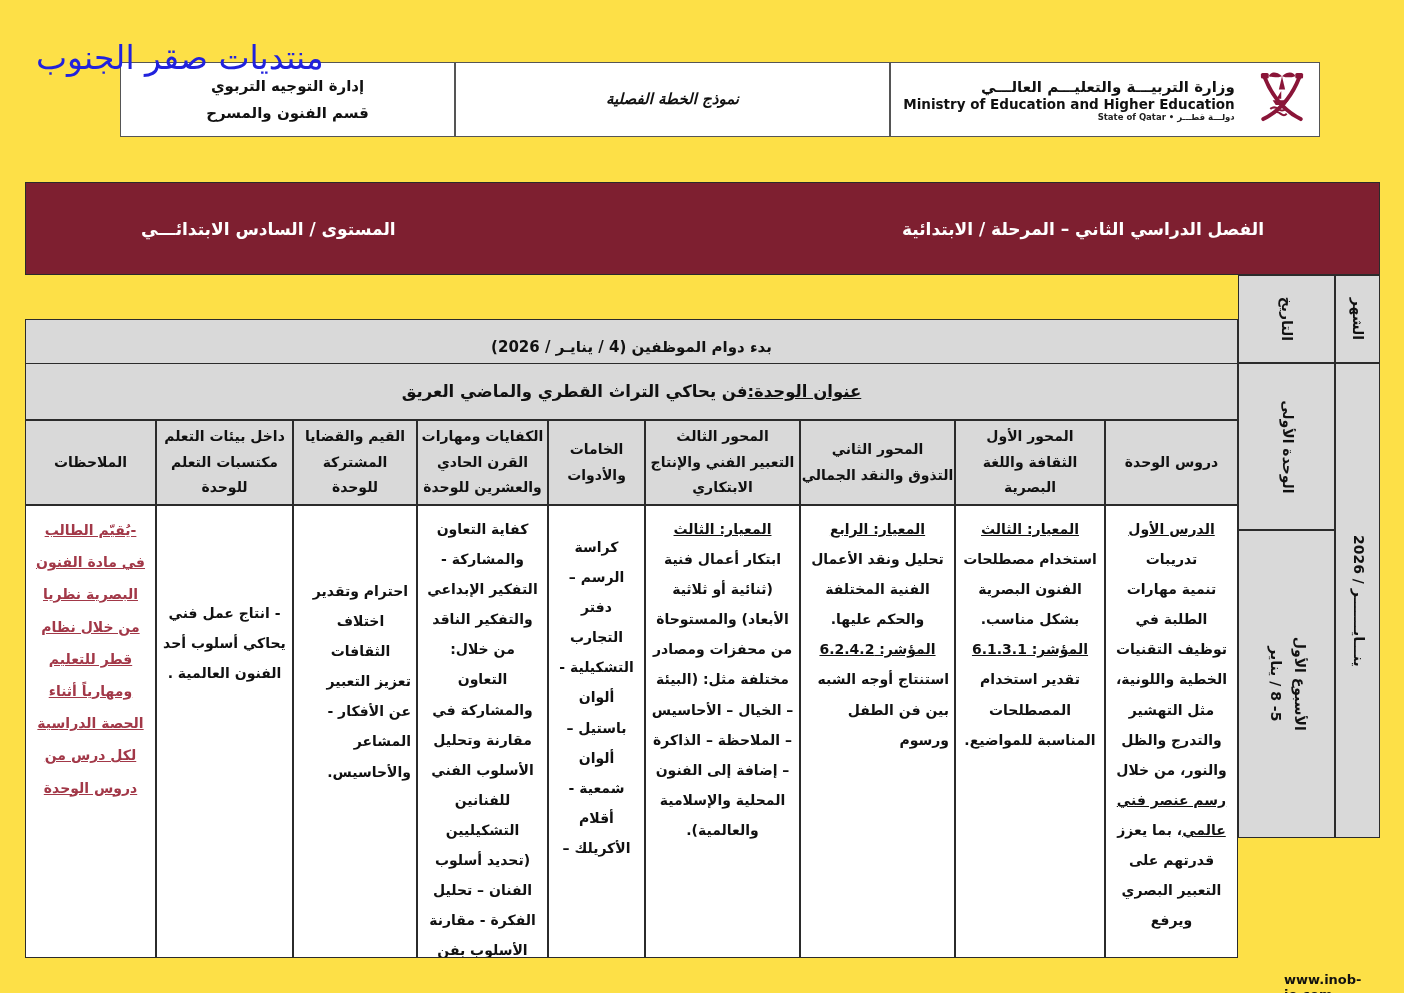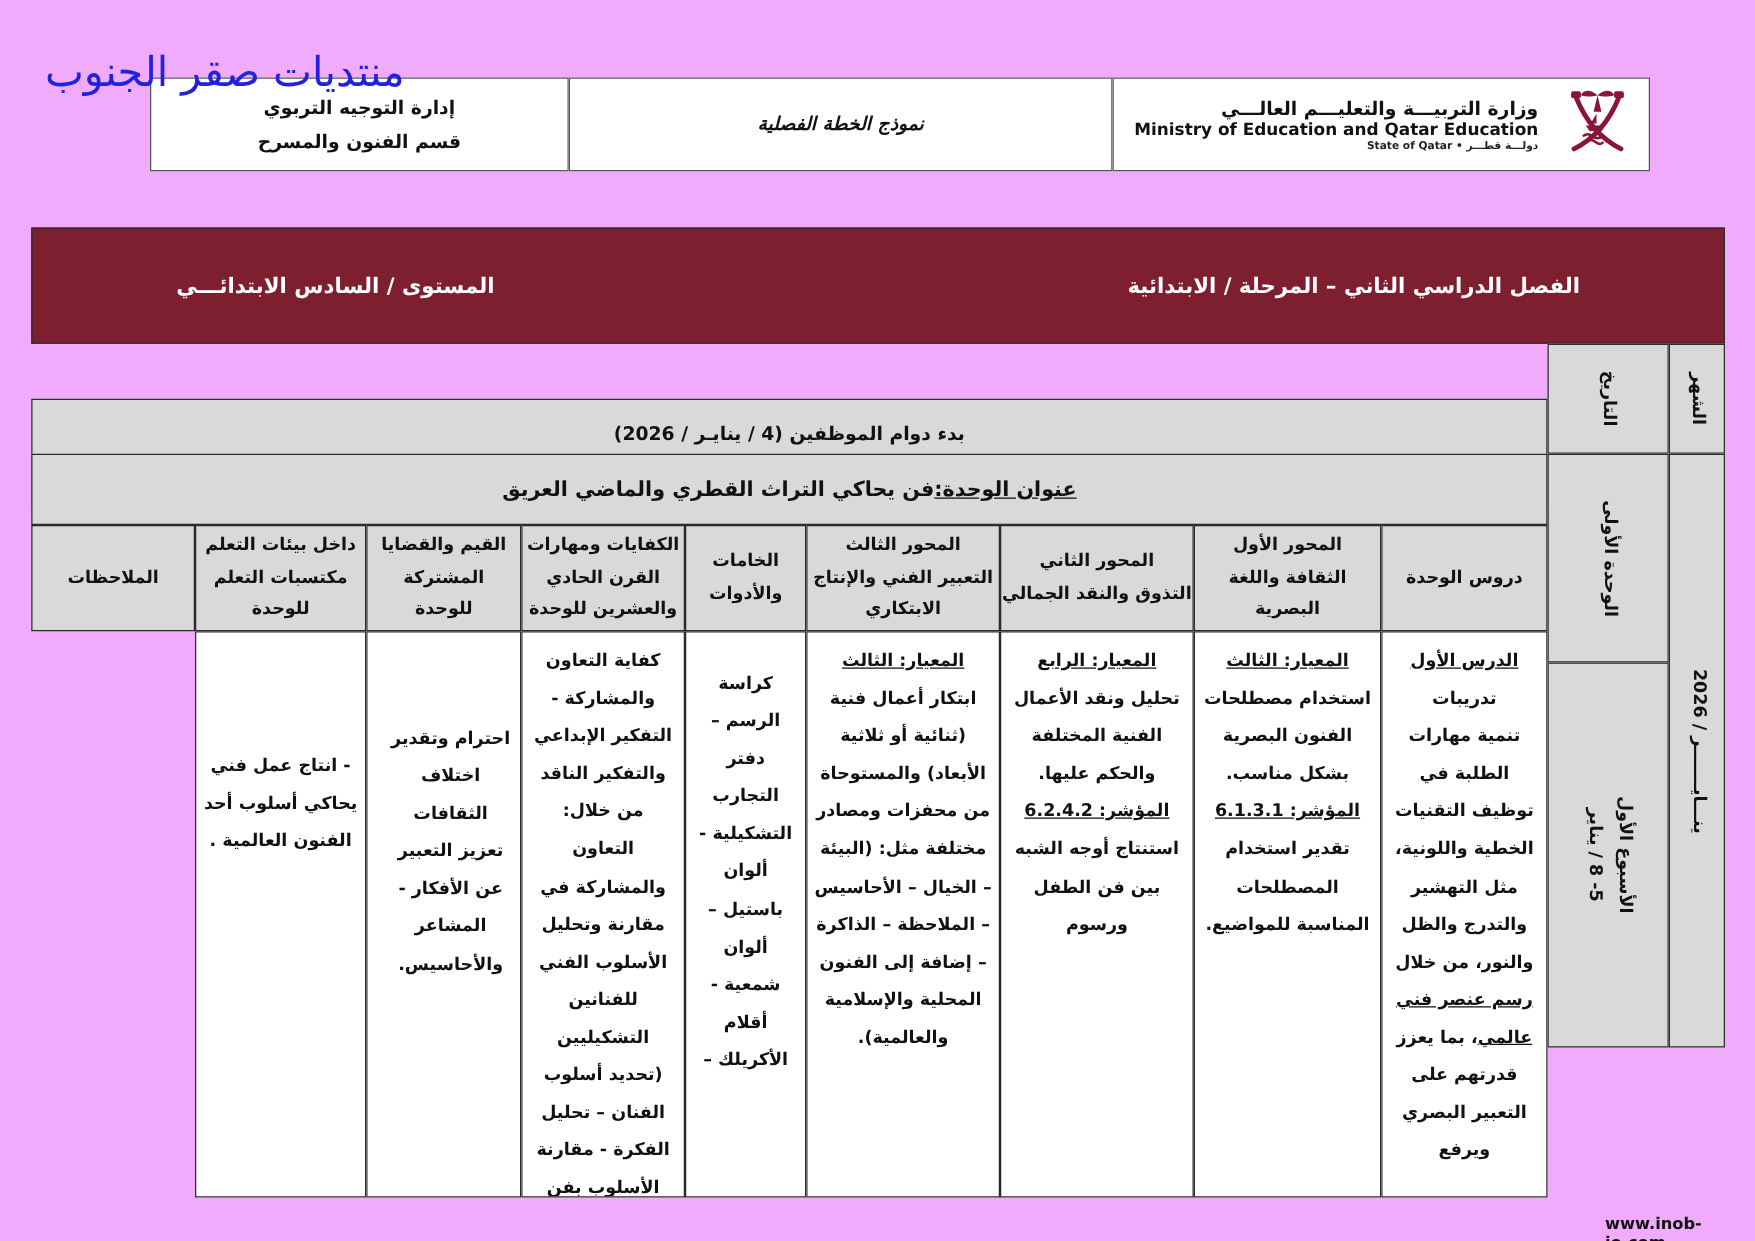--- a/index.html
+++ b/index.html
@@ -1,17 +1,17 @@
 <!DOCTYPE html>
 <html lang="ar"><head>
 <meta charset="utf-8">
 <style>
   html,body{margin:0;padding:0;background:#fff;}
   #sheet{
-    position:relative;width:1404px;height:993px;background:#f0abfc;
+    position:relative;width:1404px;height:993px;background:#fde047;
     font-family:"DejaVu Sans","Liberation Sans",sans-serif;
     direction:rtl;color:#111;overflow:hidden;
   }
   .abs{position:absolute;box-sizing:border-box;}
   
   #watermark{
     left:36px;top:38px;font-size:33px;color:#2122dd;
     font-family:"DejaVu Serif","Liberation Serif",serif;white-space:nowrap;z-index:6;
   }
   
@@ -32,21 +32,21 @@
   .unit-title{display:flex;align-items:center;justify-content:center;font-weight:bold;font-size:16.5px;}
   .hdr{display:flex;align-items:center;justify-content:center;text-align:center;
        font-weight:bold;font-size:14px;line-height:1.85;white-space:pre-line;}
   .vwrap{display:flex;align-items:center;justify-content:center;}
   .vtext{transform:rotate(90deg);white-space:pre;text-align:center;
          font-weight:bold;font-size:14px;line-height:1.7;}
   .content{padding:8px 5px;font-weight:bold;font-size:14px;text-align:center;line-height:2.15;}
   .content p{margin:0;}
   .u{text-decoration:underline;}
   .gap60{margin-top:58px;}
-  .gap40{margin-top:40px;}
+  .gap40{margin-top:40px;text-align:right;}
   .notes-text{color:#a23848;text-decoration:underline;line-height:2.3;}
   .pad-top-values{padding-top:70px;padding-left:16px;}
   .pad-top-outcomes{padding-top:92px;}
   .pad-top-materials{padding-top:26px;}
   #footer-url{right:auto;left:1284px;top:972px;font-size:13px;font-weight:bold;direction:ltr;}
 </style>
 </head>
 <body>
 
 <div id="sheet">
@@ -80,21 +80,21 @@
             <path d="M20 38 h20 l-4 6 h-12 z"></path>
           </g>
           <g stroke="#8A1538" stroke-width="2.5" fill="none">
             <path d="M17 49 q5 -4 10 0 t10 0"></path>
             <path d="M20 55 q5 -4 10 0 t8 0"></path>
           </g>
         </svg>
       </span>
       <div class="txt">
         <div class="ar">وزارة التربيـــة والتعليـــم العالـــي</div>
-        <div class="en">Ministry of Education and Qatar Education</div>
+        <div class="en">Ministry of Education and Higher Education</div>
         <div class="st">دولـــة قطـــر • State of Qatar</div>
       </div>
     </div>
   </div>
 
   <div class="cell banner" style="left:25px;top:182px;width:1355px;height:93px;">
     <span>الفصل الدراسي الثاني – المرحلة / الابتدائية</span>
     <span>المستوى / السادس الابتدائـــي</span>
   </div>
 
@@ -181,16 +181,19 @@
 
   <div class="cell white content pad-top-values" style="left:293px;top:505px;width:124px;height:453px;">
     <p>احترام وتقدير اختلاف الثقافات</p>
     <p class="gap40">تعزيز التعبير عن الأفكار - المشاعر والأحاسيس.</p>
   </div>
 
   <div class="cell white content pad-top-outcomes" style="left:156px;top:505px;width:137px;height:453px;">
     <p>-  انتاج عمل فني يحاكي أسلوب أحد الفنون العالمية .</p>
   </div>
 
+  <div class="cell white content" style="left:25px;top:505px;width:131px;height:453px;">
+    <p class="notes-text">-يُقيّم الطالب في مادة الفنون البصرية نظريا من خلال نظام قطر للتعليم ومهارياً أثناء الحصة الدراسية لكل درس من دروس الوحدة</p>
+  </div>
 
   <div id="footer-url" class="abs">www.inob-io.com</div>
 
 </div>
 
 </body></html>

